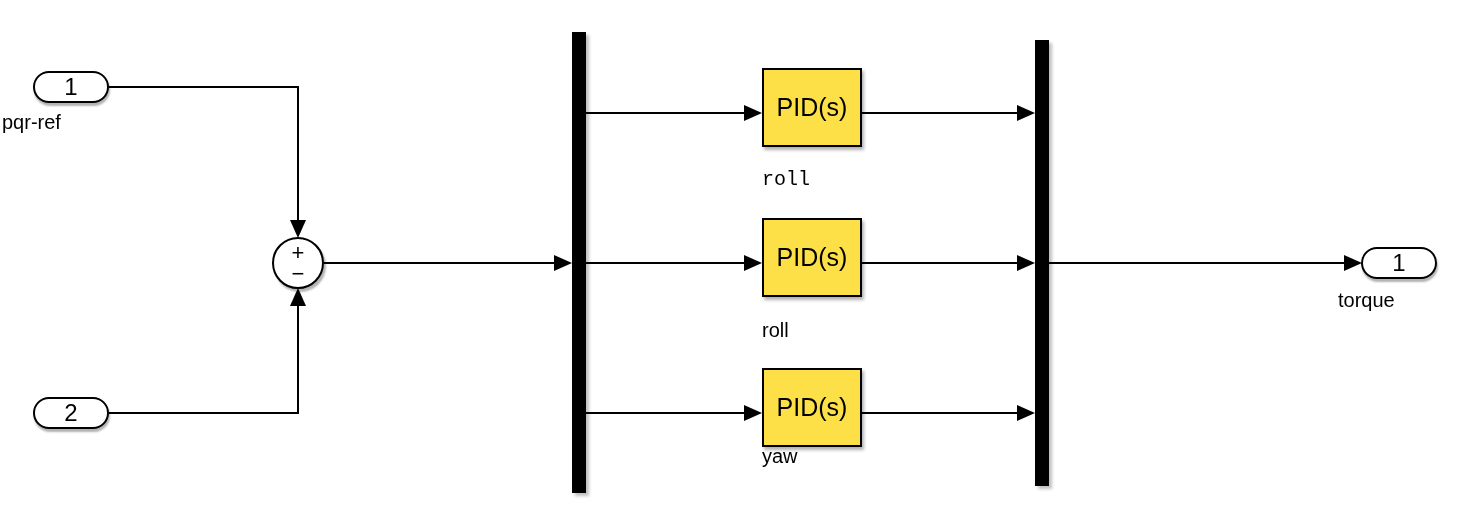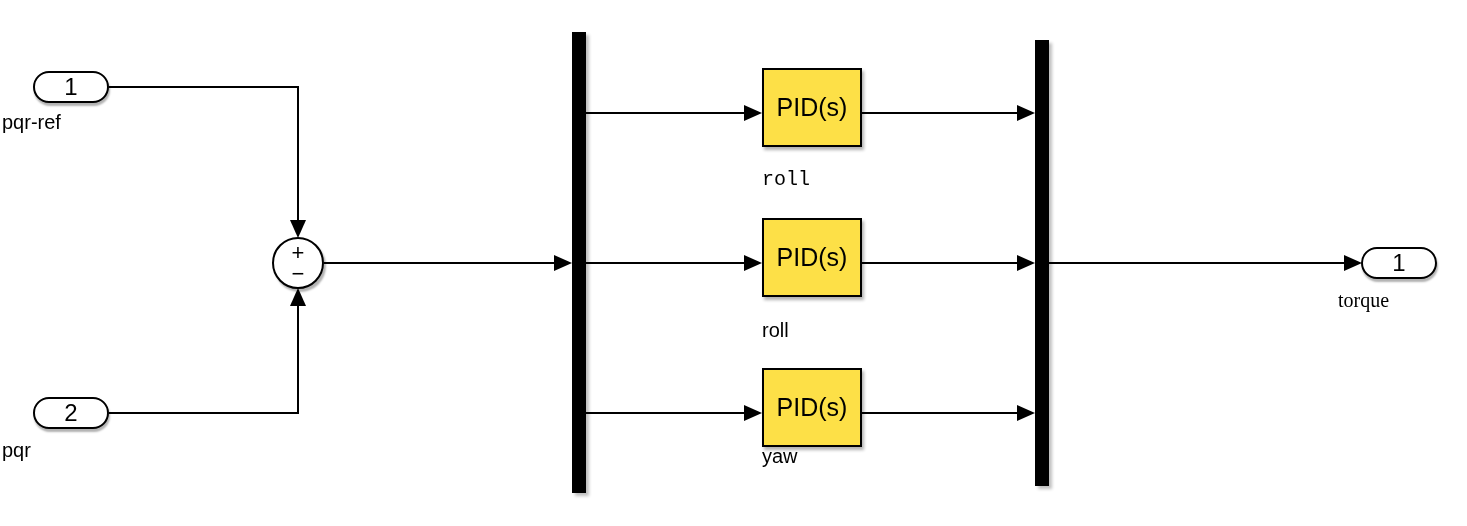--- a/index.html
+++ b/index.html
@@ -120,21 +120,20 @@
 <div class="canvas">
 
   <div class="port" style="left:33px; top:71px;">
     <span>1</span>
   </div>
   <div class="block-label" style="left:2px; top:110px; width:140px;">pqr-ref</div>
 
   <div class="port" style="left:33px; top:397px;">
     <span>2</span>
   </div>
-  <div class="block-label" style="left:2px; top:438px; width:140px;">pqr</div>
 
   <div class="wire-h" style="left:109px; top:86px; width:190px;"></div>
   <div class="wire-v" style="left:297px; top:86px; height:138px;"></div>
   <div class="arrow-down" style="left:290px; top:220px;"></div>
 
   <div class="wire-h" style="left:109px; top:412px; width:190px;"></div>
   <div class="wire-v" style="left:297px; top:304px; height:110px;"></div>
   <div class="arrow-up" style="left:290px; top:288px;"></div>
 
   <div class="sum-circle">
@@ -181,15 +180,15 @@
   <div class="arrow-right" style="left:1017px; top:405px;"></div>
 
   <div class="busbar" style="left:1035px; top:40px; height:446px;"></div>
 
   <div class="wire-h" style="left:1049px; top:262px; width:296px;"></div>
   <div class="arrow-right" style="left:1344px; top:255px;"></div>
 
   <div class="port" style="left:1361px; top:247px;">
     <span>1</span>
   </div>
-  <div class="block-label" style="left:1338px; top:288px; width:122px;font-family:Liberation Serif, serif;">torque</div>
+  <div class="block-label" style="left:1338px; top:288px; width:122px;">torque</div>
 
 </div>
 
 </body></html>

